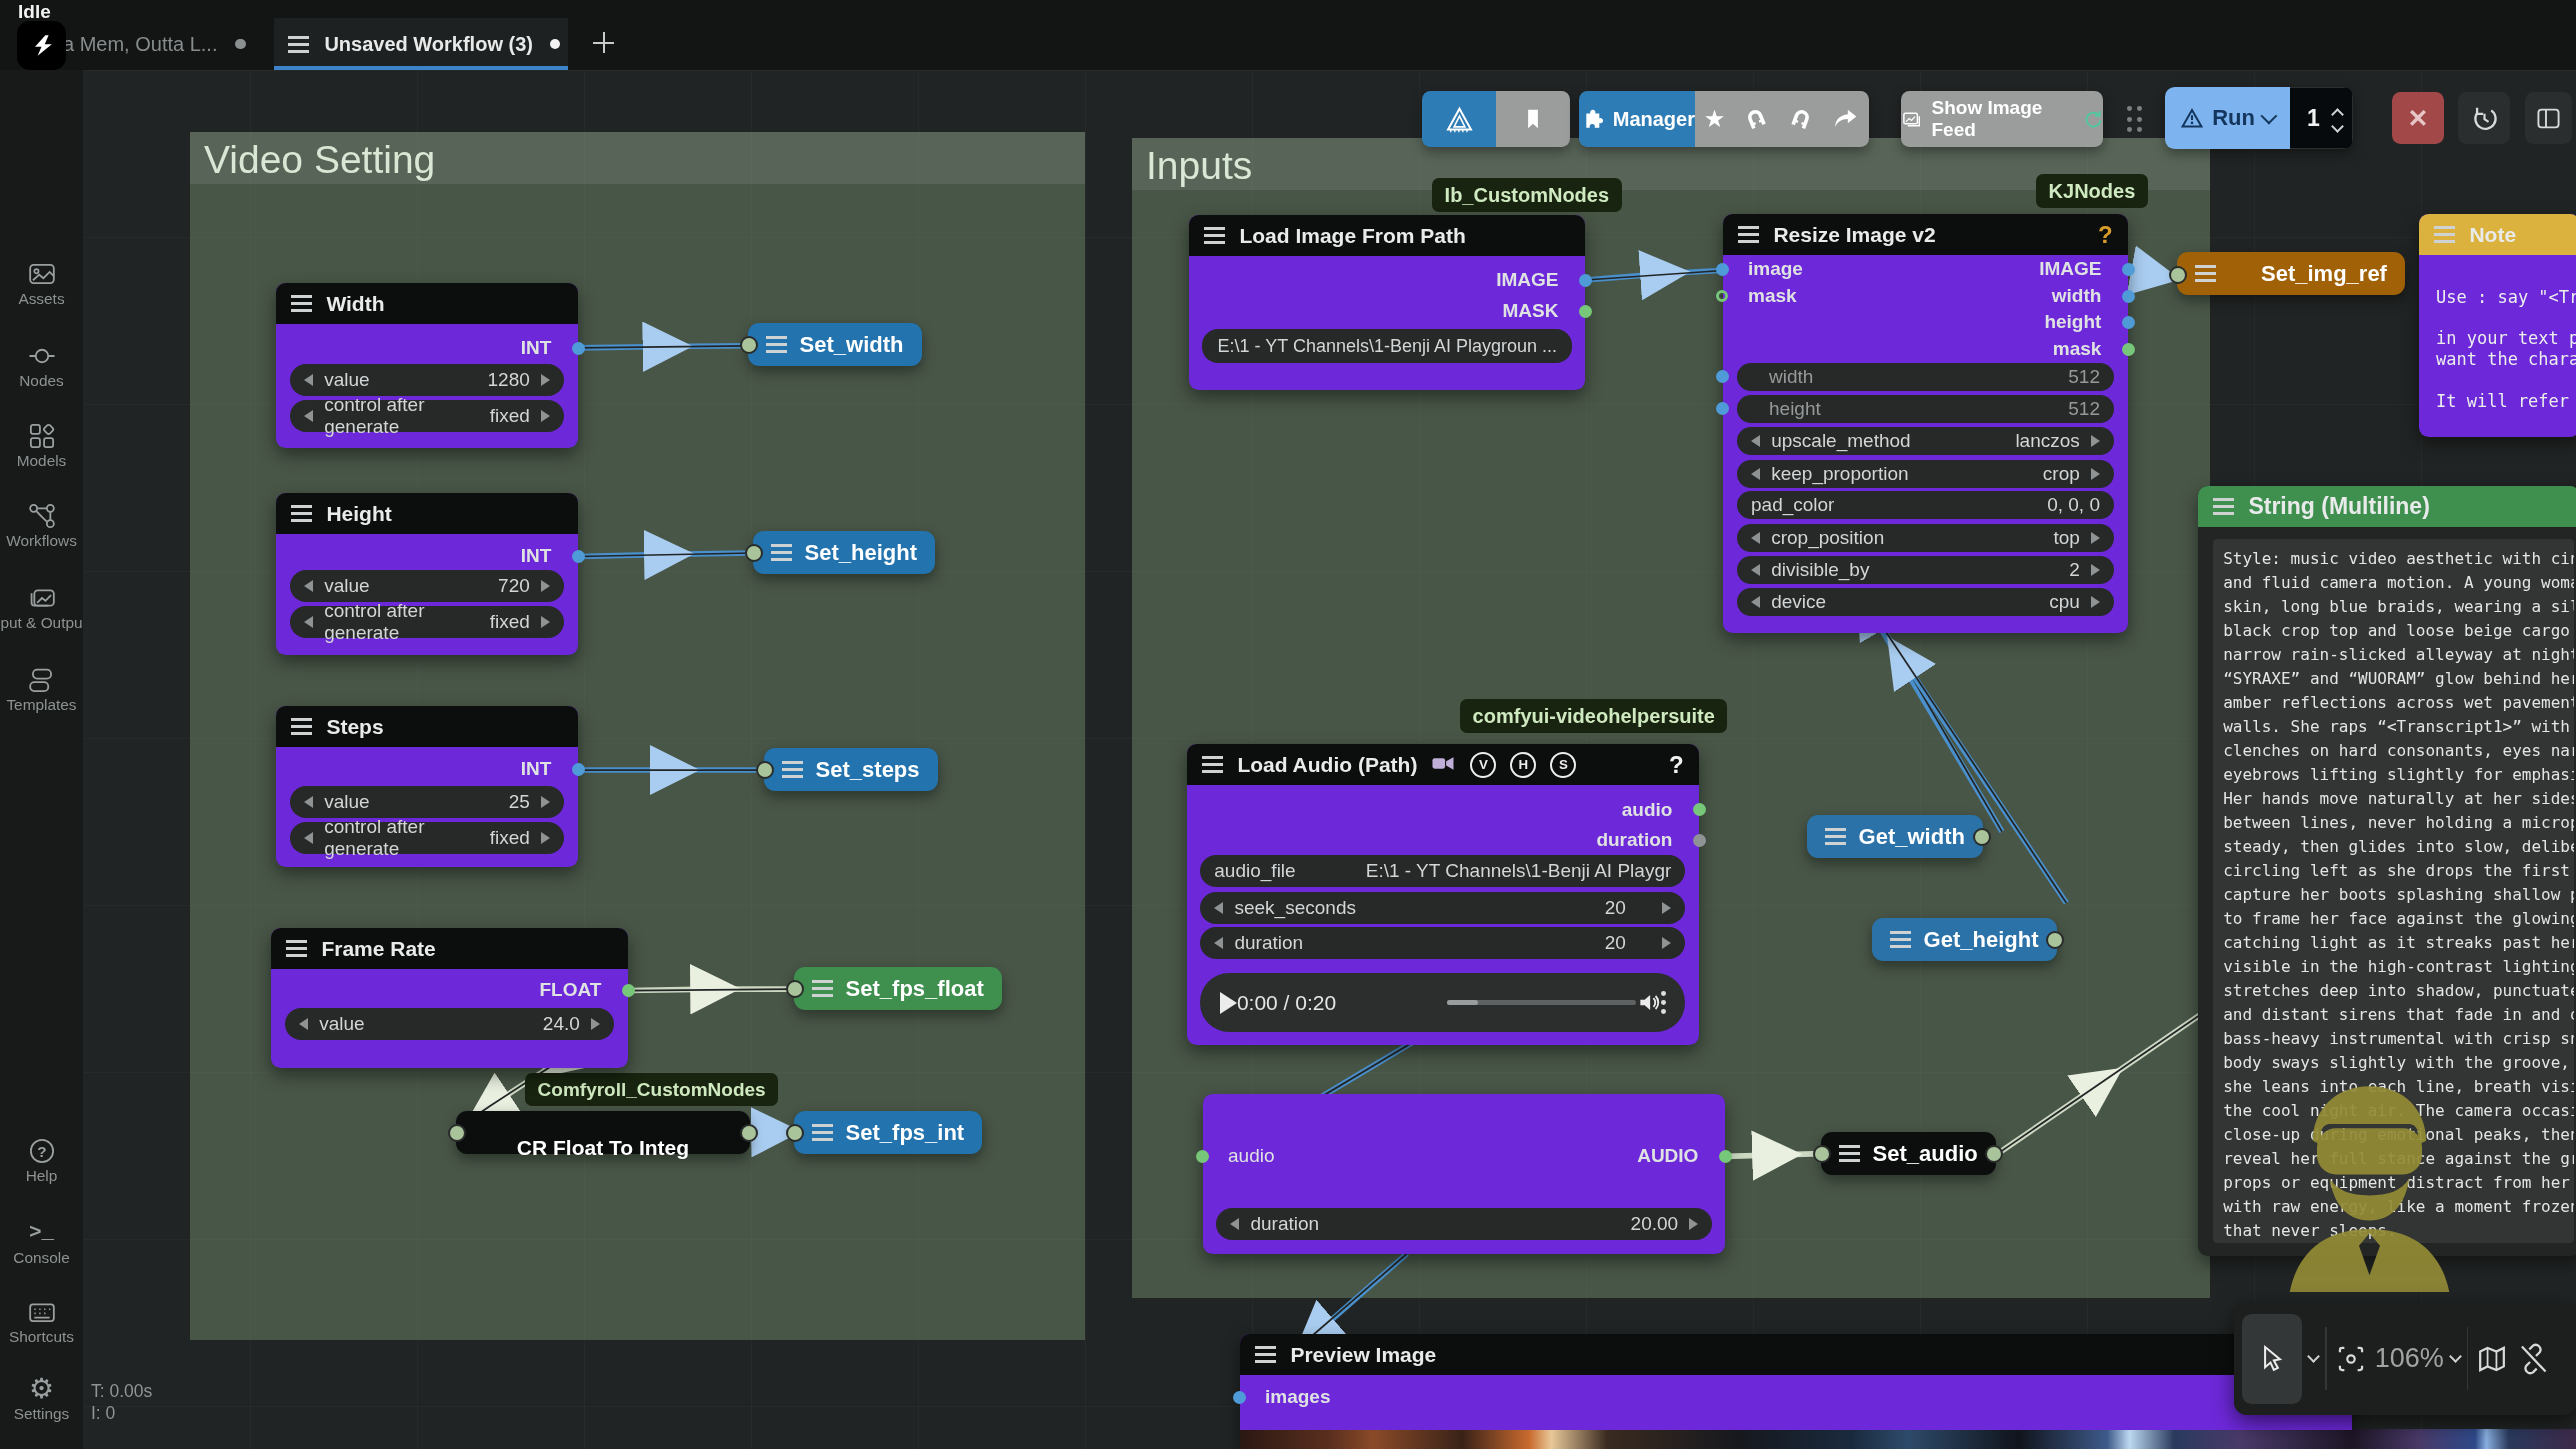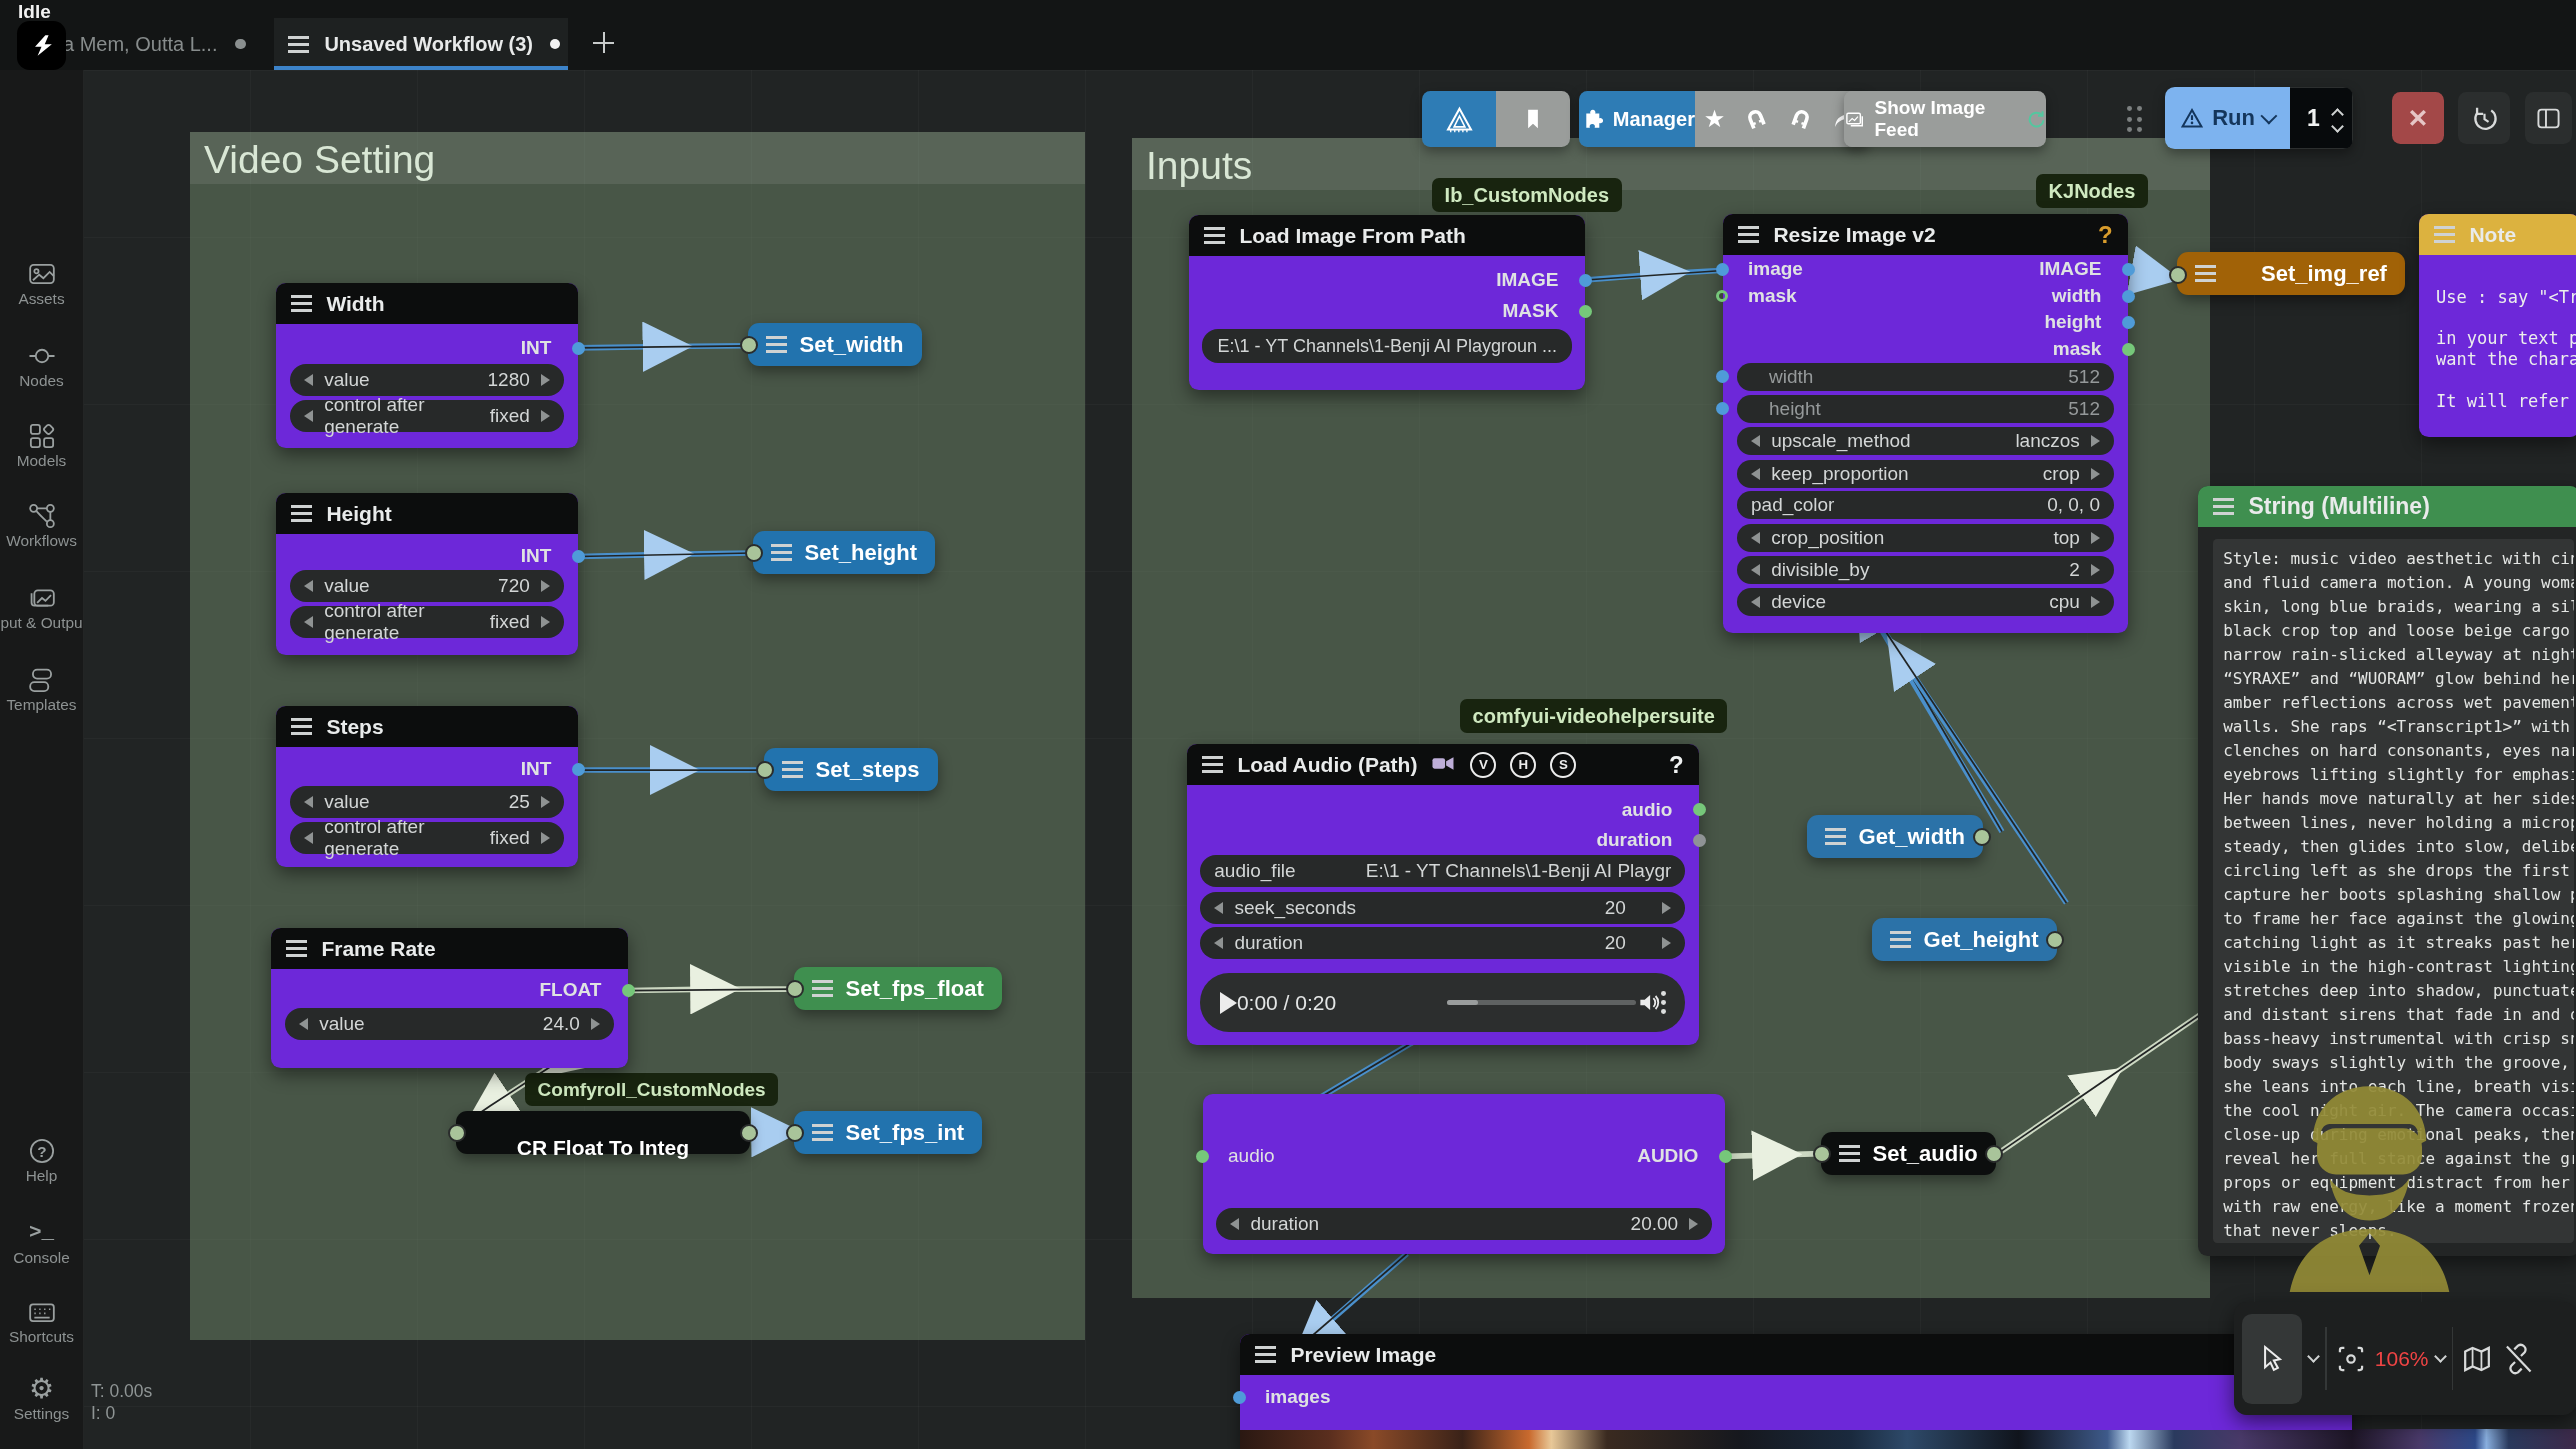--- a/index.html
+++ b/index.html
@@ -74,21 +74,21 @@
   .sqbtn{top:92px;width:52px;height:52px;border-radius:8.4px;z-index:45;display:flex;align-items:center;justify-content:center;}
   .chev{display:inline-block;width:9.8px;height:9.8px;border-right:2.8px solid #14365c;border-bottom:2.8px solid #14365c;transform:rotate(45deg);margin-top:-4.2px;}
   .chev.lt{border-color:#cfd2d2;width:7px;height:7px;border-width:2.1px;}
   .chev.up{transform:rotate(-135deg);margin-top:4.2px;}
   .grip{left:2127px;top:106px;width:18px;height:28px;z-index:45;display:grid;grid-template-columns:5.6px 5.6px;grid-gap:4.2px;}
   .grip i{width:4.9px;height:4.9px;border-radius:50%;background:#7c8080;}
   
   .zoombar{left:2234px;top:1302px;width:342px;height:113px;background:#1d1f1f;border-radius:12.6px;z-index:50;
            box-shadow:0 7px 21px rgba(0,0,0,.55);display:flex;align-items:center;padding:0 8.4px;box-sizing:border-box;gap:7px;}
   .zb-div{width:1.4px;height:63px;background:#343737;}
-  .zb-txt{font-size:21px;color:#ef4444;}
+  .zb-txt{font-size:27px;color:#a3a3a3;}
   .cursorbtn{width:60px;height:90px;background:#343737;border-radius:9.8px;display:flex;align-items:center;justify-content:center;}
   
   .stats{left:91px;top:1336px;z-index:30;font-size:17.5px;color:#8f9595;line-height:22px;white-space:pre;}
   .watermark{z-index:20;color:#938b36;opacity:.92;}
   svg{display:block;}
   .wire{fill:none;stroke-width:8;}
   .wireP{stroke:#ccd8c2;}
   .wireB{stroke:#4a90cc;}
   .wireC{fill:none;stroke:#222525;stroke-width:2.5;}
   .player{position:absolute;background:#2c2e2e;border-radius:29px;display:flex;align-items:center;padding:0 19.6px;box-sizing:border-box;}
@@ -580,21 +580,21 @@
         <path d="M14 36 V20 a9 9 0 0 1 18 0 V36" fill="none" stroke="#fff" stroke-width="6"></path>
         <path d="M12 29 h8 M26 29 h8" stroke="#fff" stroke-width="4"></path>
       </g>
     </svg>
     <svg width="28" height="28" viewBox="0 0 46 46">
       <path d="M26 8 l14 11 -14 11 v-7 C15 23 9 28 5 36 6 24 12 17 26 15 z" fill="#fff"></path>
     </svg>
   </div>
 </div>
 
-<div class="abs tbgroup" style="left:1844px;align-items:center;">
+<div class="abs tbgroup" style="left:1901px;align-items:center;">
   <div class="seg gray" style="width:202px;gap:8.4px;">
     <svg width="25" height="25" viewBox="0 0 46 46">
       <rect x="6" y="10" width="28" height="22" rx="3" fill="none" stroke="#fff" stroke-width="3"></rect>
       <path d="M10 28 l7 -7 5 4 7 -8" fill="none" stroke="#fff" stroke-width="2.6"></path>
       <path d="M38 16 v20 h-24" fill="none" stroke="#fff" stroke-width="3"></path>
     </svg>
     <span class="tbtext" style="font-size:19px;">Show Image Feed</span>
     <svg width="24" height="24" viewBox="0 0 46 46">
       <path d="M36 14 a15 15 0 1 0 4 12" fill="none" stroke="#53c79f" stroke-width="4.4"></path>
       <path d="M38 6 v10 h-10" fill="none" stroke="#53c79f" stroke-width="4.4"></path>

